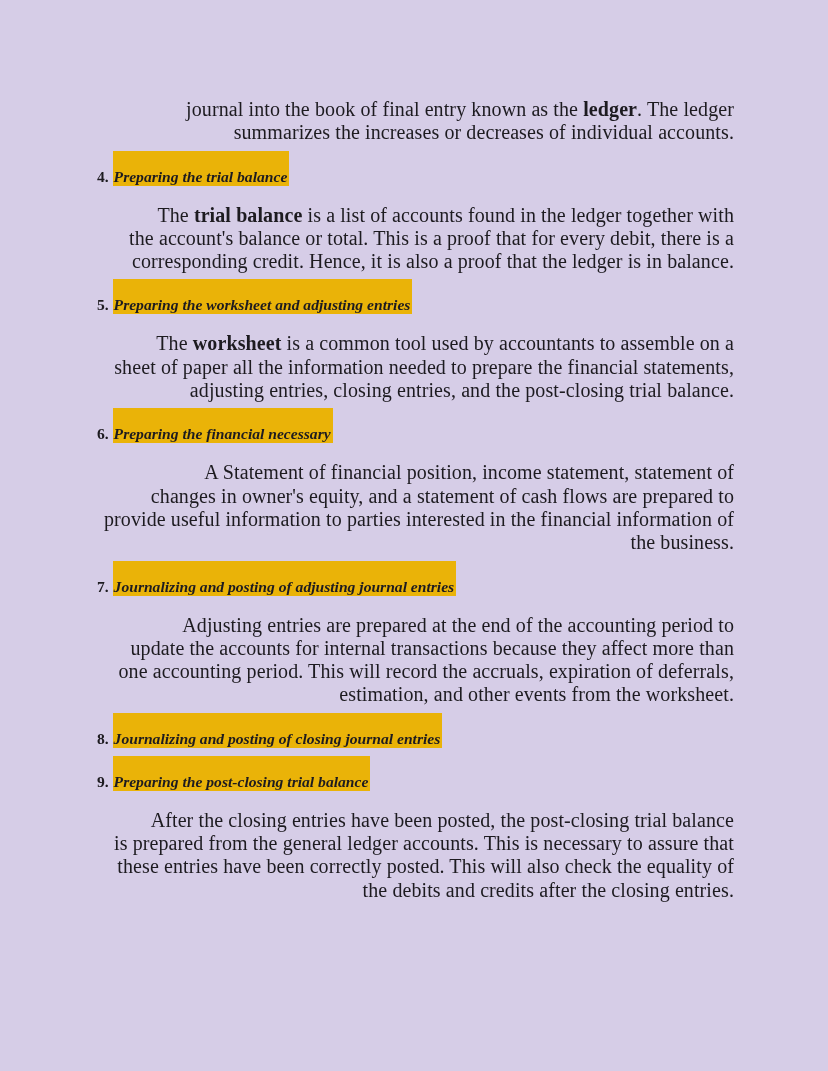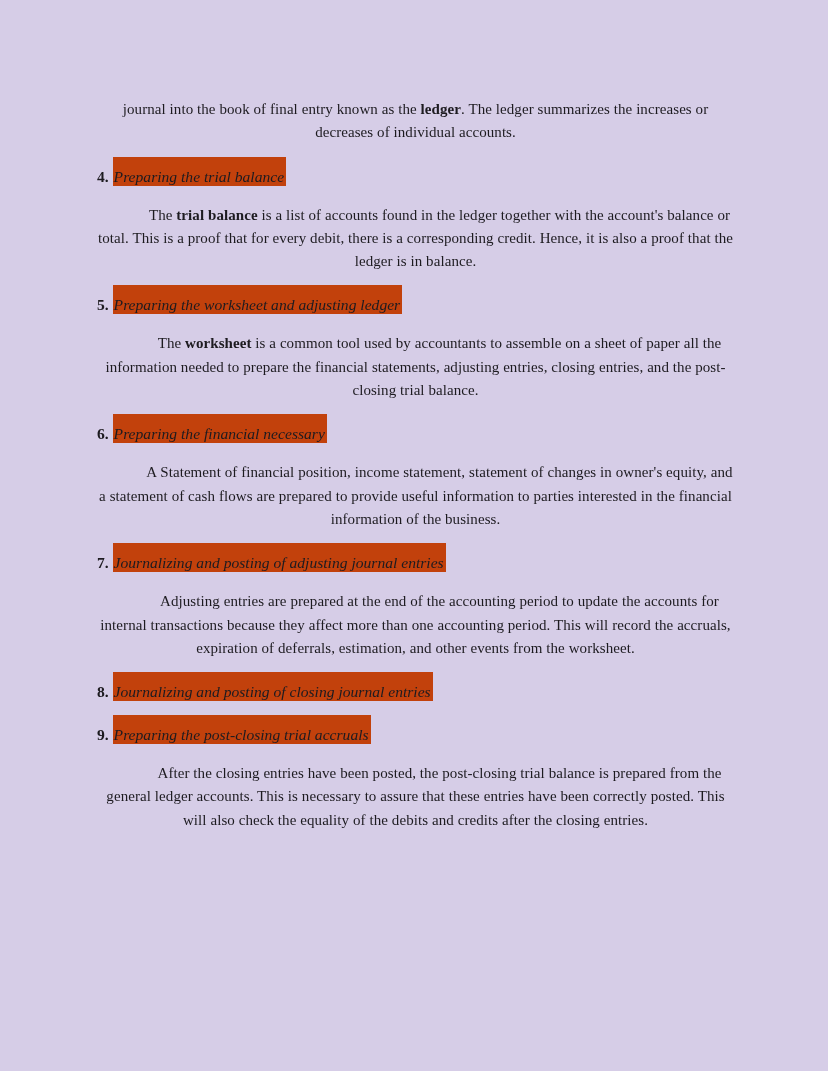--- a/index.html
+++ b/index.html
@@ -22,24 +22,24 @@
     box-sizing: border-box;
     padding: 98px 95px 0 97px;
   }
 
   .doc-body {
     width: 637px;
   }
 
   
   .para {
-    font-size: 15px;
+    font-size: 20px;
     line-height: 23.3px;
     margin: 0;
-    text-align: center;
+    text-align: right;
     letter-spacing: 0.005em;
   }
 
   .para.continuation {
     margin-bottom: 0;
   }
 
   .block {
     margin-bottom: 21px;
   }
@@ -60,24 +60,24 @@
     font-size: 15.6px;
     line-height: 22px;
     margin: 0 0 0 0;
     white-space: nowrap;
   }
   .heading .num {
     font-weight: bold;
     font-style: normal;
   }
   .heading .htext {
-    font-weight: normal;
+    font-weight: bold;
     font-style: italic;
-    background: #c2410c;
-    padding: 11px 2px 1px 1px;
+    background: #eab308;
+    padding: 17px 2px 1px 1px;
     box-decoration-break: clone;
     -webkit-box-decoration-break: clone;
   }
 
   .heading-group {
     margin-bottom: 21px;
   }
   .heading-group .para {
     margin-top: 16px;
   }
@@ -91,40 +91,40 @@
     <div class="block">
       <p class="para continuation"><span>journal into the book of final entry known as the </span><span class="b">ledger</span><span>. The ledger summarizes the increases or decreases of individual accounts.</span></p>
     </div>
 
     <div class="heading-group">
       <p class="heading"><span class="num">4.</span> <span class="htext">Preparing the trial balance</span></p>
       <p class="para indented"><span>The </span><span class="b">trial balance</span><span> is a list of accounts found in the ledger together with the account's balance or total. This is a proof that for every debit, there is a corresponding credit. Hence, it is also a proof that the ledger is in balance.</span></p>
     </div>
 
     <div class="heading-group">
-      <p class="heading"><span class="num">5.</span> <span class="htext">Preparing the worksheet and adjusting ledger</span></p>
+      <p class="heading"><span class="num">5.</span> <span class="htext">Preparing the worksheet and adjusting entries</span></p>
       <p class="para indented"><span>The </span><span class="b">worksheet</span><span> is a common tool used by accountants to assemble on a sheet of paper all the information needed to prepare the financial statements, adjusting entries, closing entries, and the post-closing trial balance.</span></p>
     </div>
 
     <div class="heading-group">
       <p class="heading"><span class="num">6.</span> <span class="htext">Preparing the financial necessary</span></p>
       <p class="para indented"><span>A Statement of financial position, income statement, statement of changes in owner's equity, and a statement of cash flows are prepared to provide useful information to parties interested in the financial information of the business.</span></p>
     </div>
 
     <div class="heading-group">
       <p class="heading"><span class="num">7.</span> <span class="htext">Journalizing and posting of adjusting journal entries</span></p>
       <p class="para indented"><span>Adjusting entries are prepared at the end of the accounting period to update the accounts for internal transactions because they affect more than one accounting period. This will record the accruals, expiration of deferrals, estimation, and other events from the worksheet.</span></p>
     </div>
 
     <div class="heading-group">
       <p class="heading"><span class="num">8.</span> <span class="htext">Journalizing and posting of closing journal entries</span></p>
     </div>
 
     <div class="heading-group">
-      <p class="heading"><span class="num">9.</span> <span class="htext">Preparing the post-closing trial accruals</span></p>
+      <p class="heading"><span class="num">9.</span> <span class="htext">Preparing the post-closing trial balance</span></p>
       <p class="para indented"><span>After the closing entries have been posted, the post-closing trial balance is prepared from the general ledger accounts. This is necessary to assure that these entries have been correctly posted. This will also check the equality of the debits and credits after the closing entries.</span></p>
     </div>
 
     <div class="heading-group">
     </div>
 
   </div>
 </div>
 
 </body></html>

